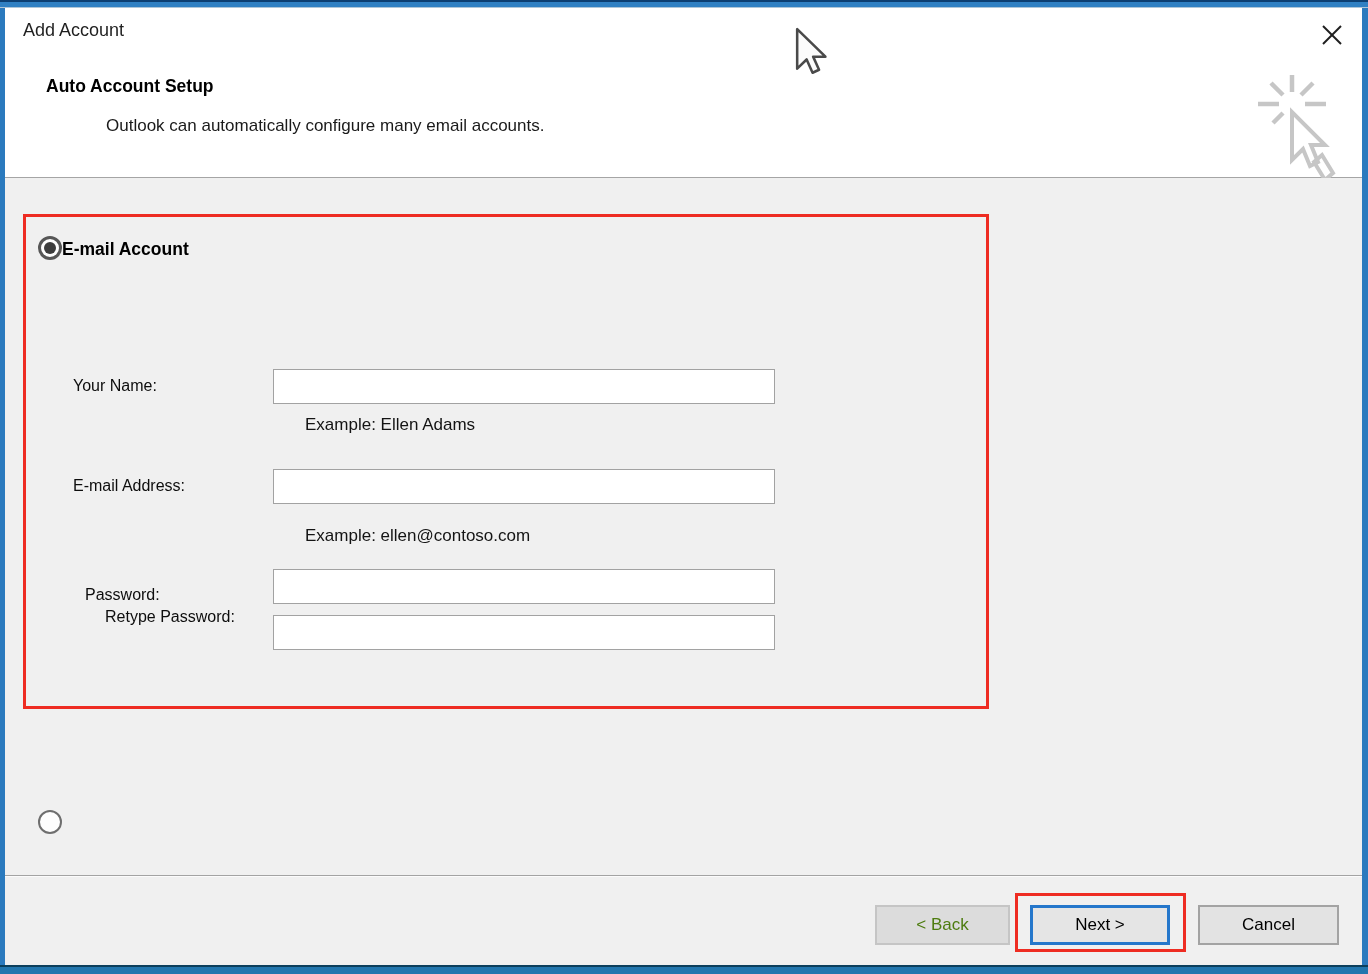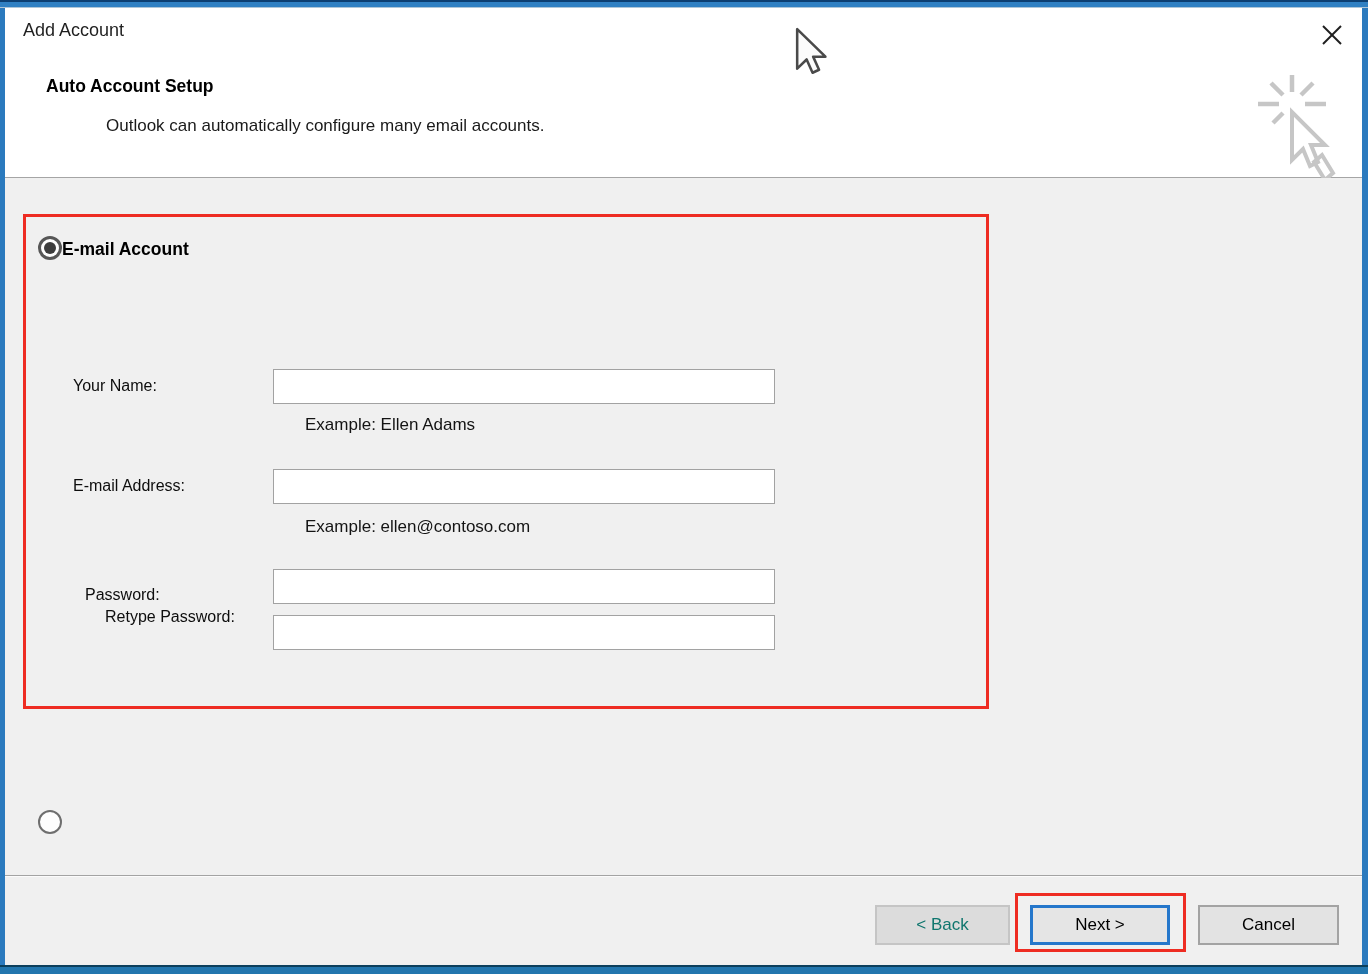--- a/index.html
+++ b/index.html
@@ -48,21 +48,21 @@
   .radio-label { font-size:17.5px; font-weight:bold; color:#000; }
 
   
   .fld-label { position:absolute; left:68px; font-size:16px; color:#0d0d0d; }
   .fld-input { position:absolute; left:268px; width:502px; height:35px; background:#ffffff; border:1px solid #a2a2a2;
                font-size:17px; color:#000; line-height:33px; padding:0 8px; white-space:pre; overflow:hidden; }
   .helper { position:absolute; left:300px; font-size:17px; color:#141414; }
 
   
   .btn { position:absolute; top:727px; height:40px; display:flex; align-items:center; justify-content:center; font-size:17px; cursor:default; }
-  .btn-back   { left:870px; width:135px; background:#dcdcdc; border:2px solid #c5c5c5; color:#0f766e; }
+  .btn-back   { left:870px; width:135px; background:#dcdcdc; border:2px solid #c5c5c5; color:#4d7c0f; }
   .btn-next   { left:1025px; width:140px; background:#e5e5e5; border:3px solid #2577cb; color:#000; }
   .btn-cancel { left:1193px; width:141px; background:#e3e3e3; border:2px solid #a3a3a3; color:#000; }
 
   .mouse-cursor { position:absolute; left:795px; top:27px; }
 </style>
 </head>
 <body>
 
 <div class="window">
 
@@ -114,21 +114,21 @@
     <div class="fld-label" style="top:199px;">Your Name:</div>
     <div class="fld-input" style="top:191px;">
       
     </div>
     <div class="helper" style="top:237px;">Example: Ellen Adams</div>
 
     <div class="fld-label" style="top:299px;">E-mail Address:</div>
     <div class="fld-input" style="top:291px;">
       
     </div>
-    <div class="helper" style="top:339px;">Example: ellen@contoso.com</div>
+    <div class="helper" style="top:348px;">Example: ellen@contoso.com</div>
 
     <div class="fld-label" style="top:408px;margin-left:12px;">Password:</div>
     <div class="fld-input" style="top:391px;">
       
     </div>
 
     <div class="fld-label" style="top:430px;margin-left:32px;">Retype Password:</div>
     <div class="fld-input" style="top:437px;">
       
     </div>

